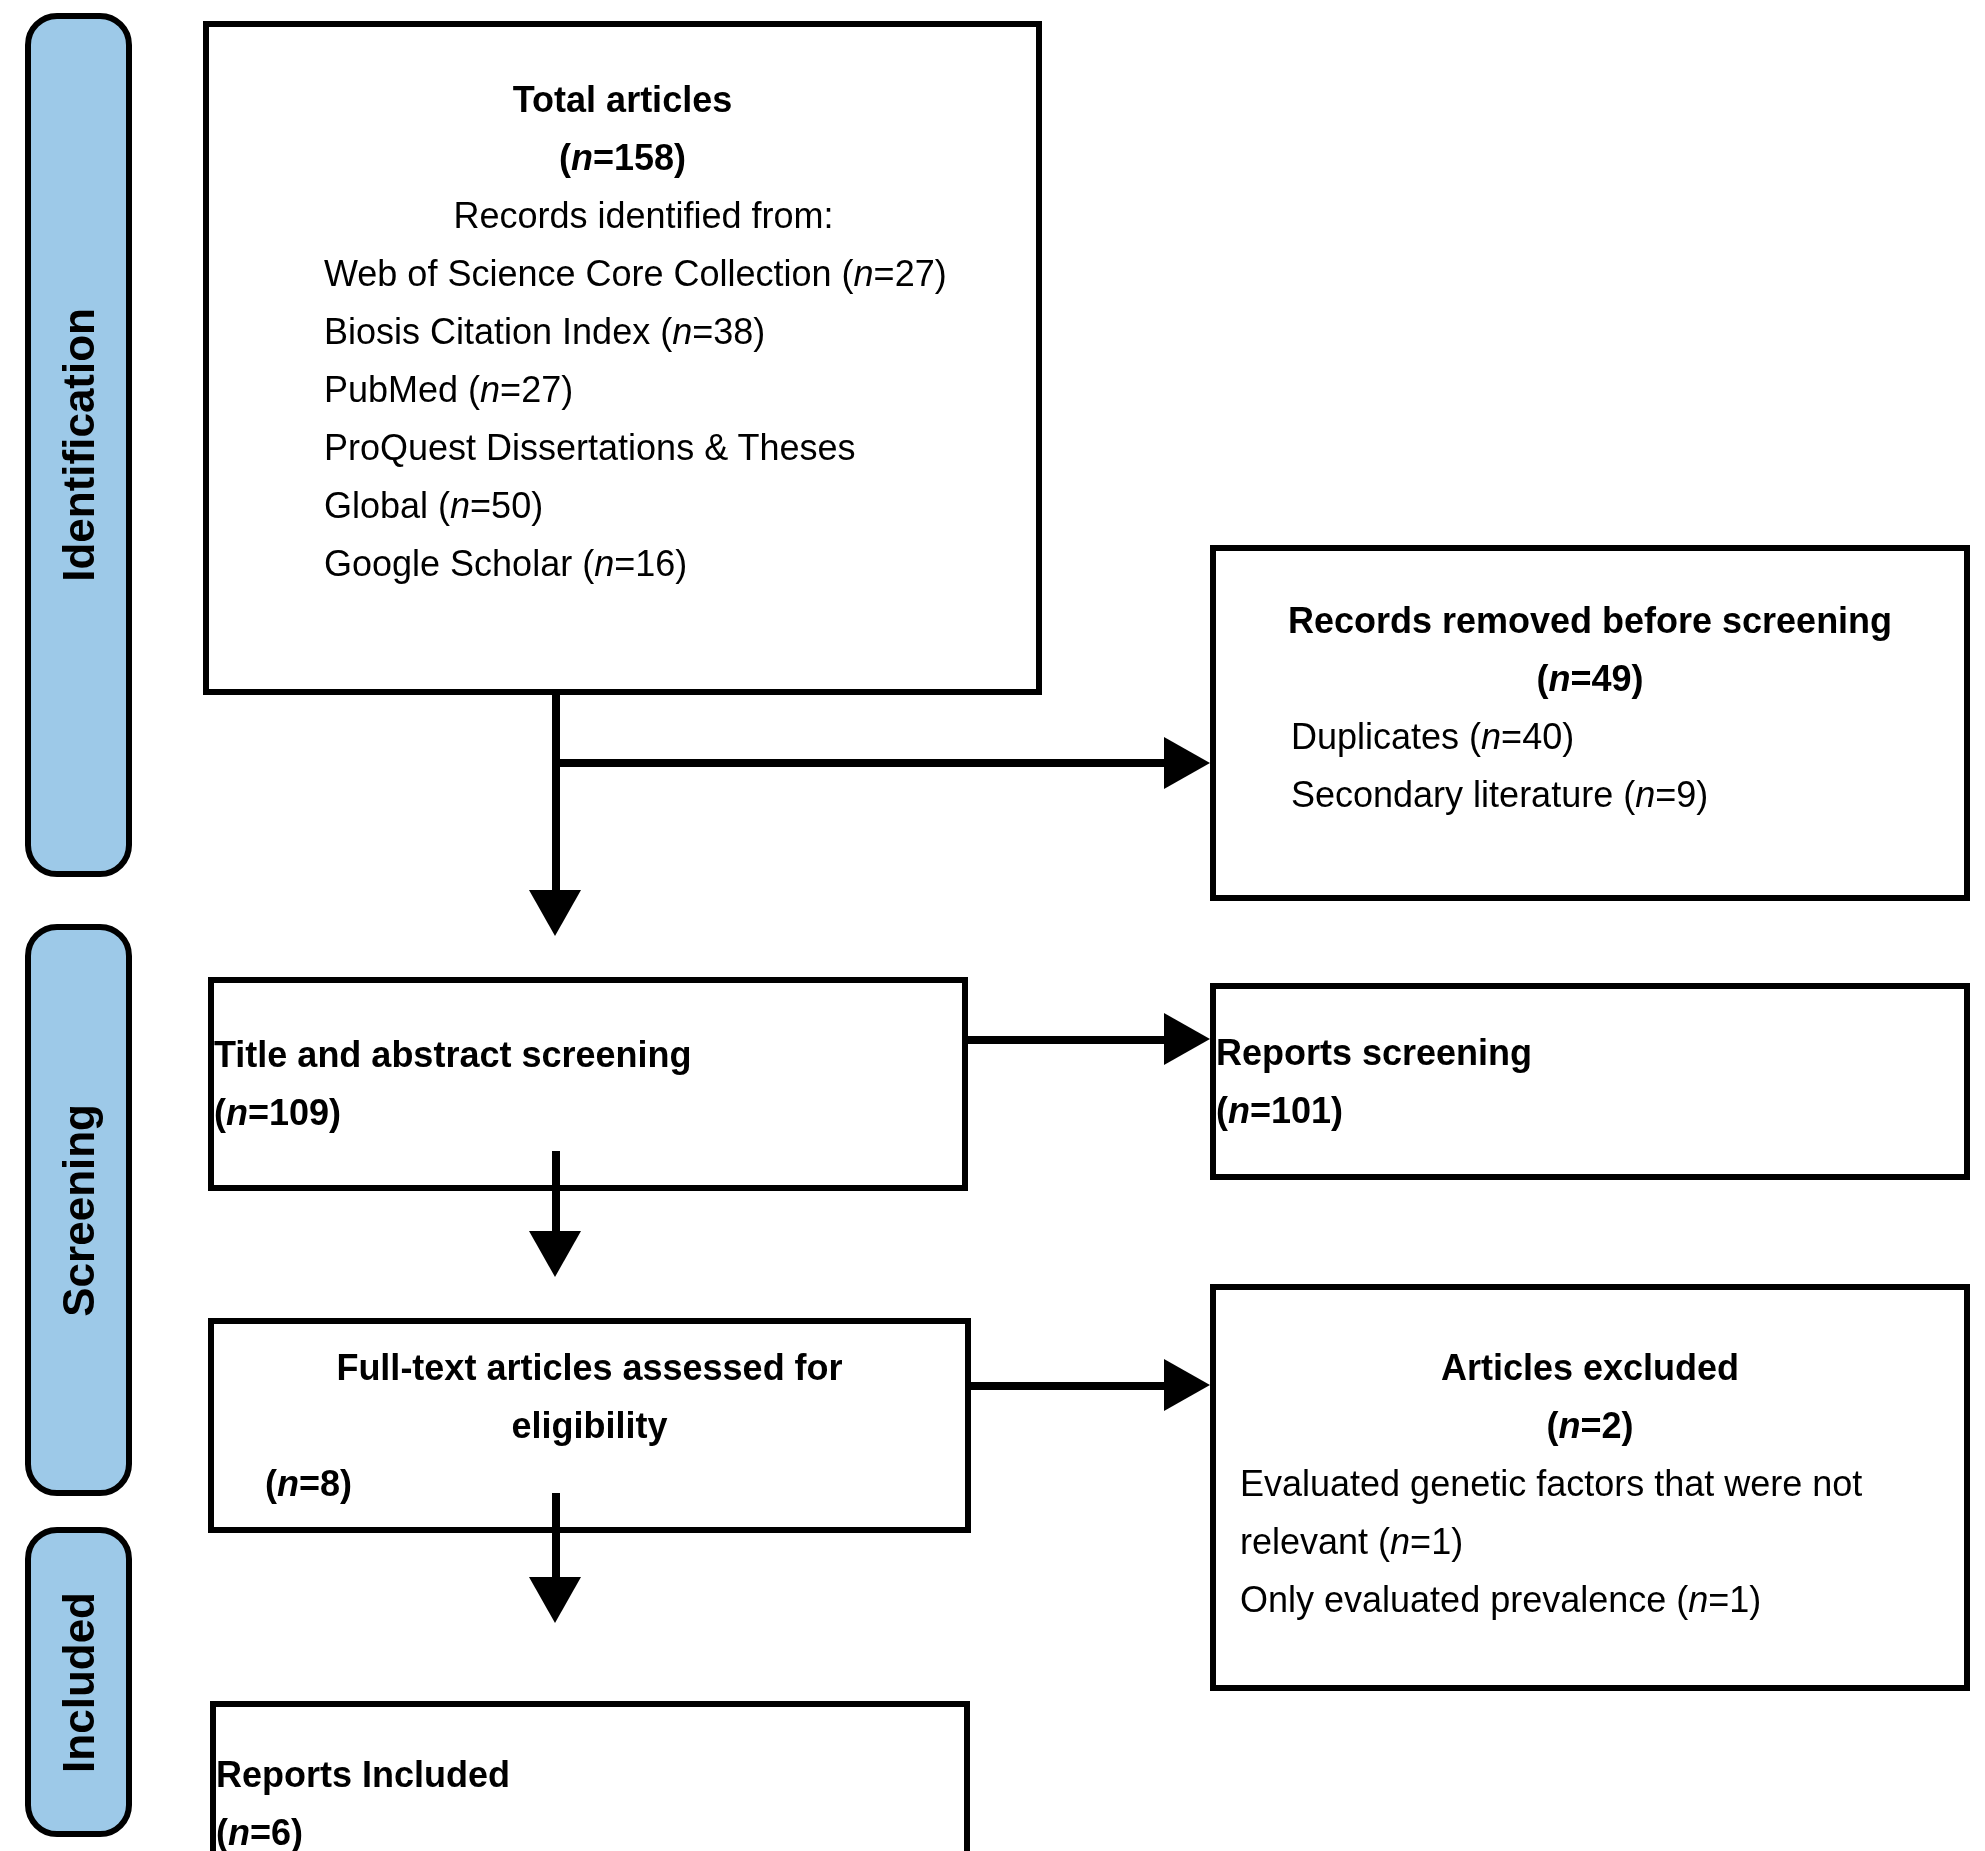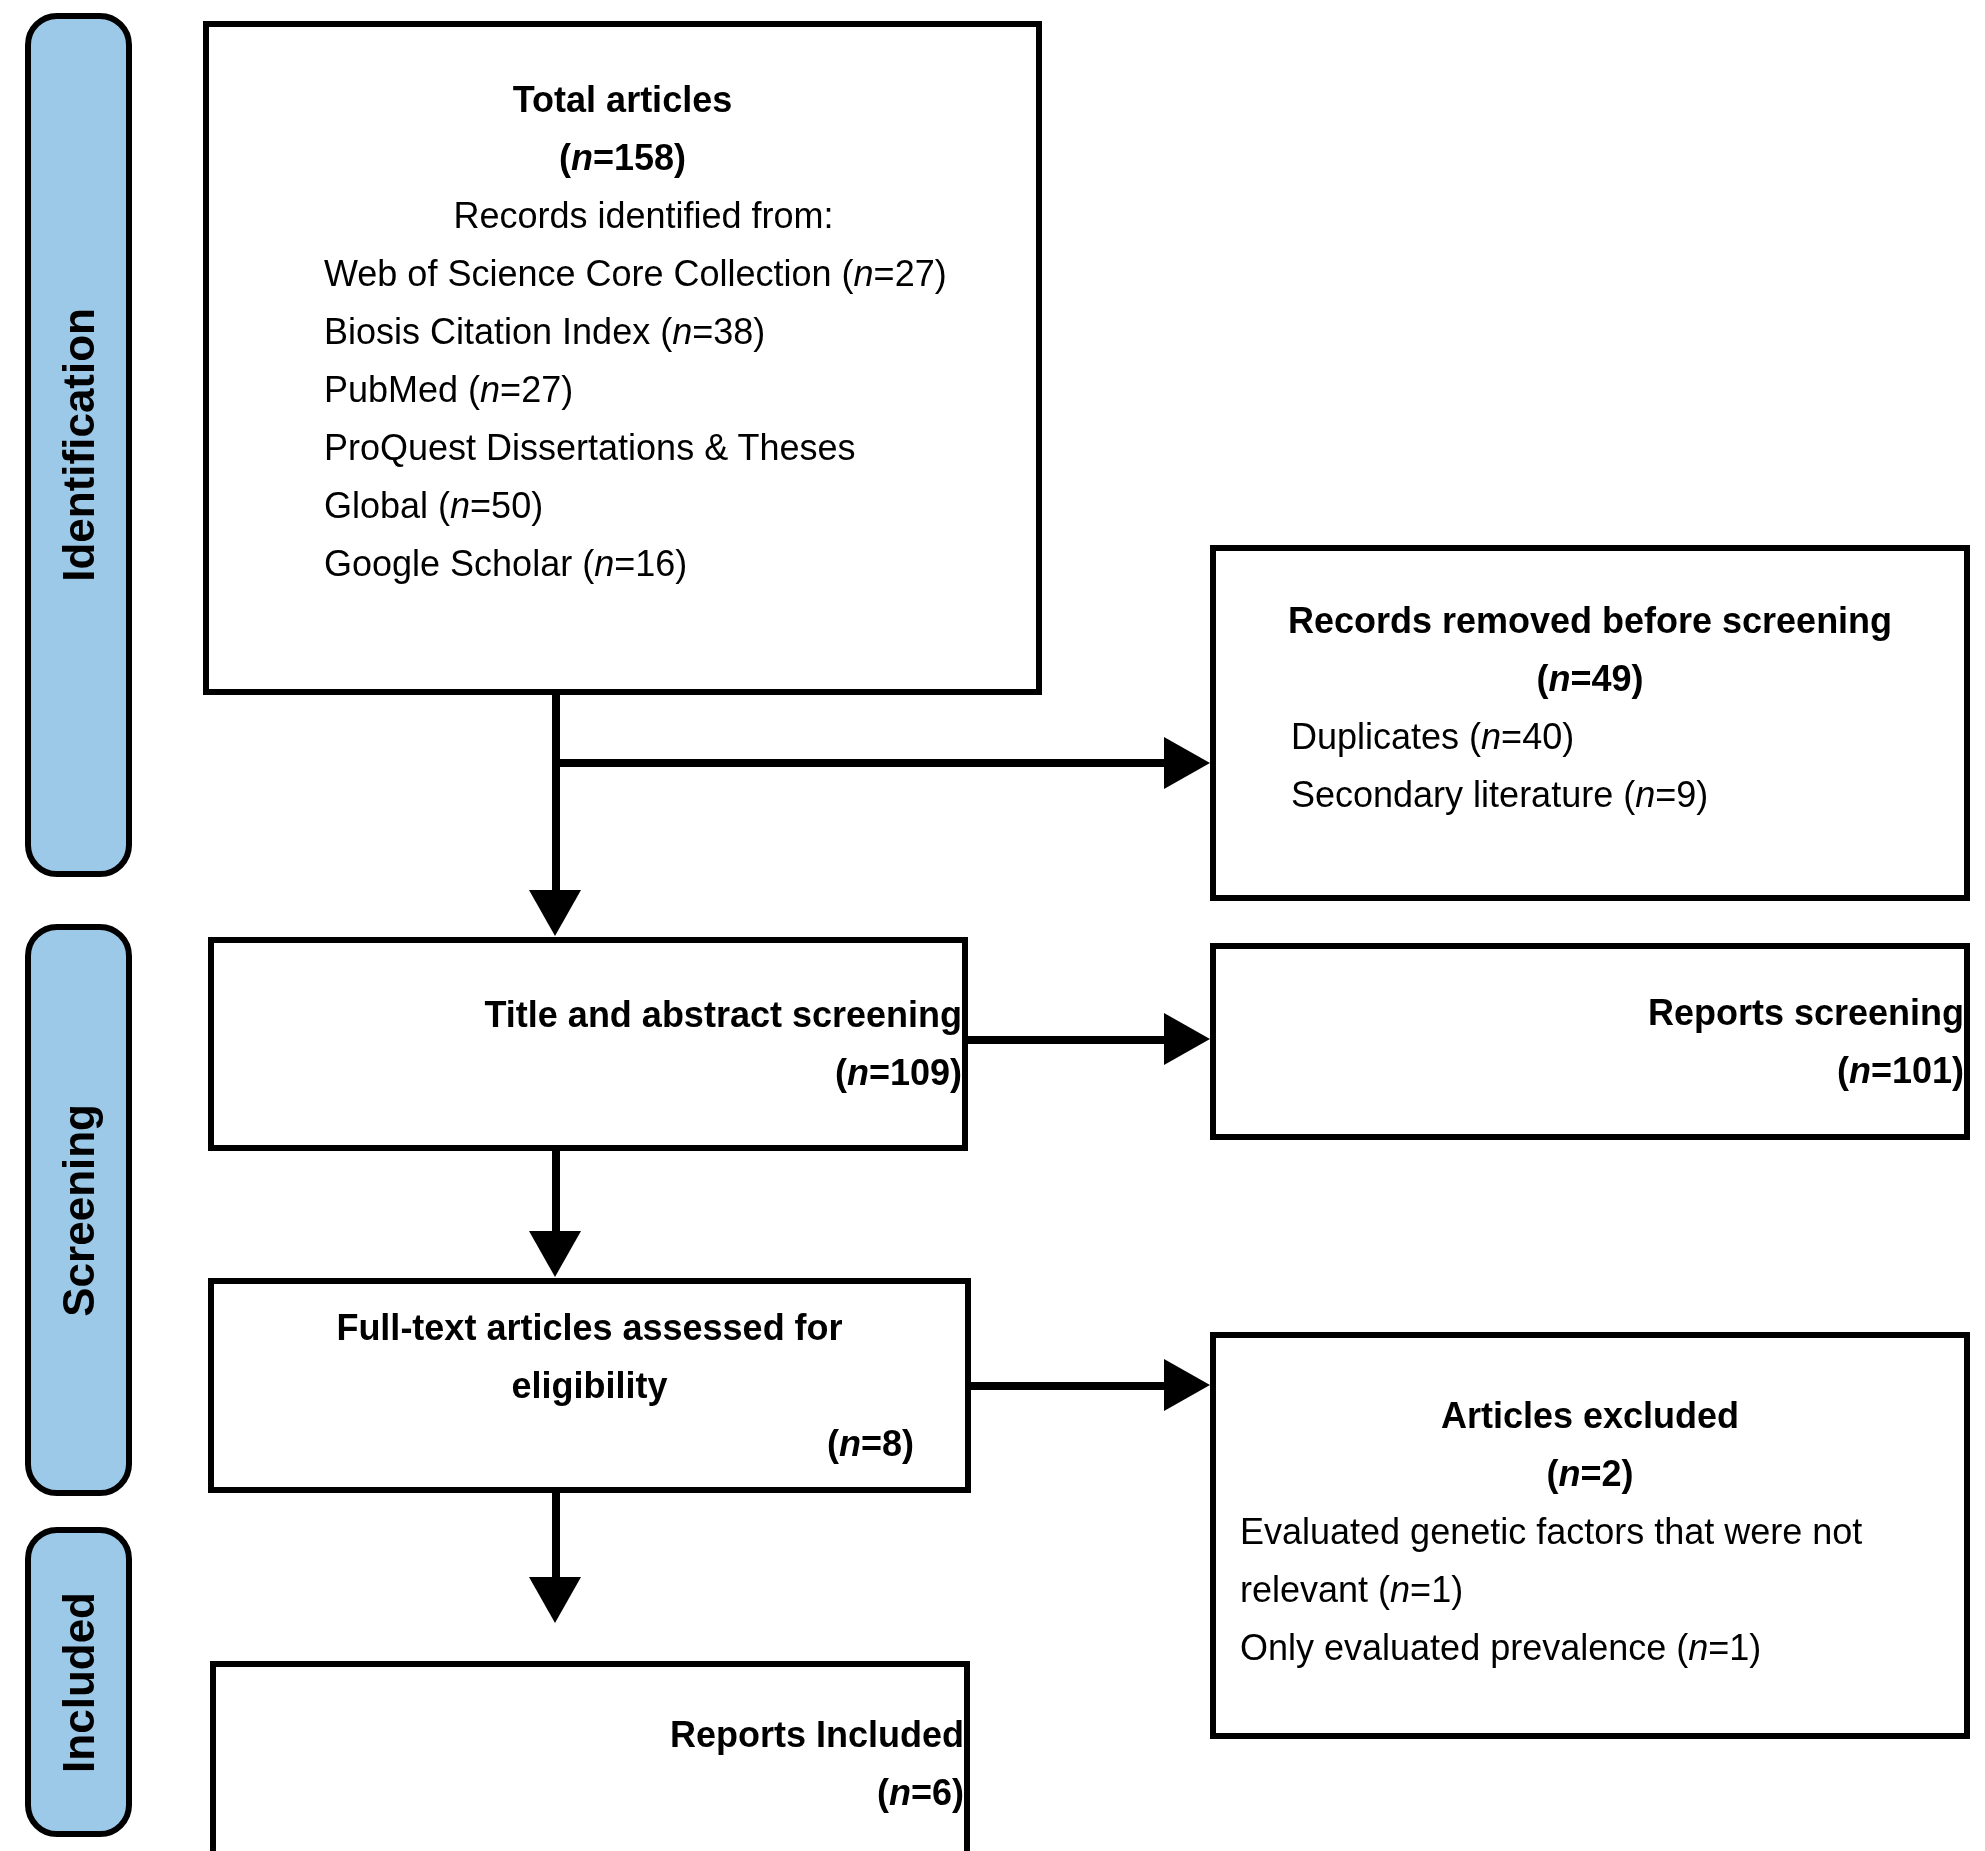--- a/index.html
+++ b/index.html
@@ -15,21 +15,21 @@
   }
   .stage-label{
     writing-mode:vertical-rl;transform:rotate(180deg);
     font-weight:bold;font-size:44px;white-space:nowrap;
   }
   
   .wbox{
     position:absolute;background:#fff;border:6px solid #000;
     box-sizing:border-box;font-size:36px;line-height:58px;
   }
-  .wbox.center{display:flex;flex-direction:column;align-items:flex-end;justify-content:center;text-align:center;}
+  .wbox.center{display:flex;flex-direction:column;align-items:flex-start;justify-content:center;text-align:center;margin-top:40px;}
   .box-title{font-weight:bold;text-align:center;}
   .box-count{font-weight:bold;text-align:center;}
   .intro-line{text-align:center;}
   .plain-list{text-align:left;}
   
   .vline,.hline{position:absolute;background:#000;}
   .vline{width:7.6px;}
   .hline{height:7.6px;}
   .arrow-right{
     position:absolute;width:0;height:0;
@@ -88,21 +88,21 @@
   <div class="wbox center" style="left:1210px;top:943px;width:760px;height:197px;">
     <div class="box-title">Reports screening</div>
     <div class="box-count">(<i>n</i>=101)</div>
   </div>
 
   <div class="wbox center" style="left:208px;top:1278px;width:763px;height:215px;padding:0 51px;">
     <div class="box-title">Full-text articles assessed for eligibility</div>
     <div class="box-count">(<i>n</i>=8)</div>
   </div>
 
-  <div class="wbox" style="left:1210px;top:1284px;width:760px;height:407px;padding-top:49px;margin-top:48px;">
+  <div class="wbox" style="left:1210px;top:1284px;width:760px;height:407px;padding-top:49px;">
     <div class="box-title">Articles excluded</div>
     <div class="box-count">(<i>n</i>=2)</div>
     <div class="plain-list" style="padding-left:24px;width:705px;">
       <div>Evaluated genetic factors that were not relevant (<i>n</i>=1)</div>
       <div>Only evaluated prevalence (<i>n</i>=1)</div>
     </div>
   </div>
 
   <div class="wbox center" style="left:210px;top:1661px;width:760px;height:206px;">
     <div class="box-title">Reports Included</div>

